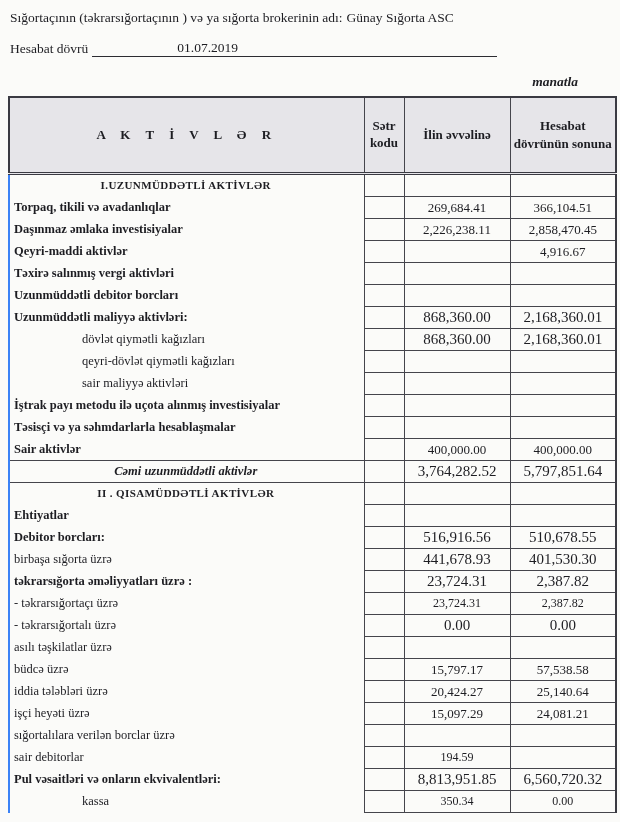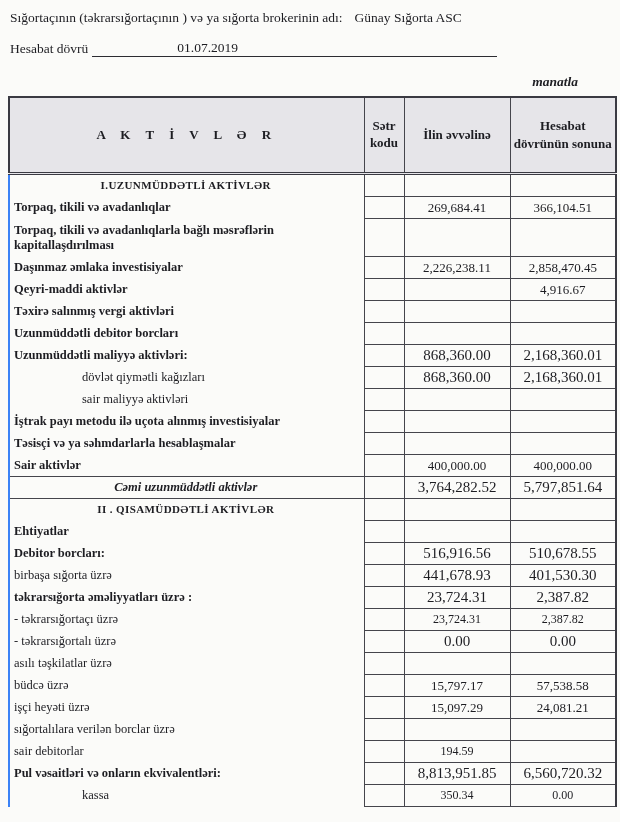--- a/index.html
+++ b/index.html
@@ -6,21 +6,21 @@
   body {
     width:620px; height:822px;
     background:#fbfbf9;
     font-family:"Liberation Serif","DejaVu Serif",serif;
     color:#1d1d22;
     position:relative;
     overflow:hidden;
   }
   .doc-header { padding:10px 14px 0 10px; }
   .line1 { font-size:13.5px; white-space:nowrap; }
-  .company { margin-left:12px; }
+  .company { margin-left:4px; }
   .line2 { margin-top:14px; font-size:13.5px; white-space:nowrap; }
   .fill {
     display:inline-block; height:14px; vertical-align:bottom;
     border-bottom:1px solid #2c2c32;
   }
   .f1 { width:82px; margin-left:4px; }
   .f2 { width:256px; }
   .date-span {
     display:inline-block; border-bottom:1px solid #2c2c32;
     padding:0 3px; height:16px; vertical-align:bottom;
@@ -109,26 +109,20 @@
         <td class="c-code"></td>
         <td class="c-val c-v1 v-m"></td>
         <td class="c-val c-v2 v-m"></td>
       </tr>
       <tr class="row-main">
         <td class="c-label">Torpaq, tikili və avadanlıqlar</td>
         <td class="c-code"></td>
         <td class="c-val c-v1 v-m">269,684.41</td>
         <td class="c-val c-v2 v-m">366,104.51</td>
       </tr>
-      <tr class="row-main tall">
-        <td class="c-label">Torpaq, tikili və avadanlıqlarla bağlı məsrəflərin kapitallaşdırılması</td>
-        <td class="c-code"></td>
-        <td class="c-val c-v1 v-m"></td>
-        <td class="c-val c-v2 v-m"></td>
-      </tr>
       <tr class="row-main">
         <td class="c-label">Daşınmaz əmlaka investisiyalar</td>
         <td class="c-code"></td>
         <td class="c-val c-v1 v-m">2,226,238.11</td>
         <td class="c-val c-v2 v-m">2,858,470.45</td>
       </tr>
       <tr class="row-main">
         <td class="c-label">Qeyri-maddi aktivlər</td>
         <td class="c-code"></td>
         <td class="c-val c-v1 v-m"></td>
@@ -152,20 +146,26 @@
         <td class="c-val c-v1 v-l">868,360.00</td>
         <td class="c-val c-v2 v-l">2,168,360.01</td>
       </tr>
       <tr class="row-sub">
         <td class="c-label ind-3">dövlət qiymətli kağızları</td>
         <td class="c-code"></td>
         <td class="c-val c-v1 v-l">868,360.00</td>
         <td class="c-val c-v2 v-l">2,168,360.01</td>
       </tr>
       <tr class="row-sub">
+        <td class="c-label ind-3">qeyri-dövlət qiymətli kağızları</td>
+        <td class="c-code"></td>
+        <td class="c-val c-v1 v-m"></td>
+        <td class="c-val c-v2 v-m"></td>
+      </tr>
+      <tr class="row-sub">
         <td class="c-label ind-3">sair maliyyə aktivləri</td>
         <td class="c-code"></td>
         <td class="c-val c-v1 v-m"></td>
         <td class="c-val c-v2 v-m"></td>
       </tr>
       <tr class="row-main">
         <td class="c-label">İştrak payı metodu ilə uçota alınmış investisiyalar</td>
         <td class="c-code"></td>
         <td class="c-val c-v1 v-m"></td>
         <td class="c-val c-v2 v-m"></td>
@@ -236,20 +236,26 @@
         <td class="c-val c-v1 v-m"></td>
         <td class="c-val c-v2 v-m"></td>
       </tr>
       <tr class="row-sub">
         <td class="c-label ind-1">büdcə üzrə</td>
         <td class="c-code"></td>
         <td class="c-val c-v1 v-m">15,797.17</td>
         <td class="c-val c-v2 v-m">57,538.58</td>
       </tr>
       <tr class="row-sub">
+        <td class="c-label ind-1">iddia tələbləri üzrə</td>
+        <td class="c-code"></td>
+        <td class="c-val c-v1 v-m">20,424.27</td>
+        <td class="c-val c-v2 v-m">25,140.64</td>
+      </tr>
+      <tr class="row-sub">
         <td class="c-label ind-1">işçi heyəti üzrə</td>
         <td class="c-code"></td>
         <td class="c-val c-v1 v-m">15,097.29</td>
         <td class="c-val c-v2 v-m">24,081.21</td>
       </tr>
       <tr class="row-sub">
         <td class="c-label ind-1">sığortalılara verilən borclar üzrə</td>
         <td class="c-code"></td>
         <td class="c-val c-v1 v-m"></td>
         <td class="c-val c-v2 v-m"></td>

